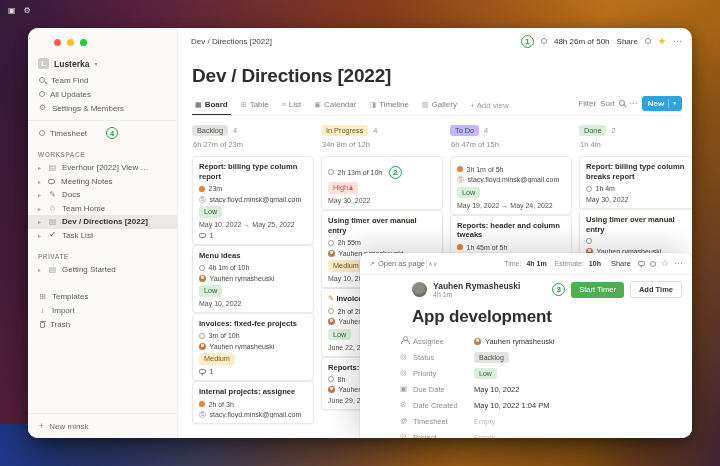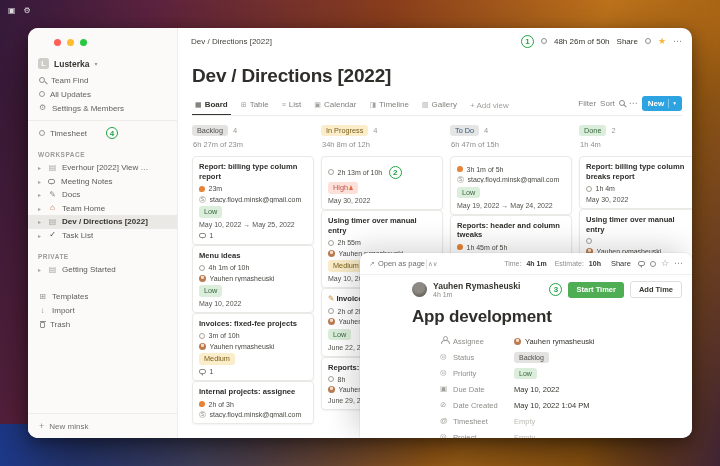--- a/index.html
+++ b/index.html
@@ -75,21 +75,21 @@
     font-family:inherit;font-size:8px;font-weight:600;padding:2.5px 6px;line-height:1.2}
   .nv-div{width:1px;height:9px;background:rgba(255,255,255,.4)}
   .nv-chev{font-size:5.5px}
   
   .board{display:flex;gap:7px;padding:9px 4px 0 14px;align-items:flex-start}
   .col{width:122px;flex:none}
   .col-head{display:flex;align-items:center;gap:5px;margin-bottom:4px}
   .badge{font-size:7.3px;padding:1px 5px;border-radius:3px;line-height:1.3}
   .b-gray{background:#e3e2e0;color:#51504b}
   .b-yel{background:#fbedc9;color:#7a5f1c}
-  .b-blue{background:#e5e5e5;color:#30557a}
+  .b-blue{background:#c4b5fd;color:#30557a}
   .b-grn{background:#dbeddb;color:#39693f}
   .b-red{background:#fde0d9;color:#c4564d}
   .col-count{font-size:7.5px;color:#9a9995}
   .col-sum{font-size:7.5px;color:#8f8e8a;margin:0 1px 7px}
   .card{background:#fff;border:1px solid #ebe9e6;border-radius:4px;box-shadow:0 1px 2px rgba(15,15,15,.05);
     padding:5px 6px;}
   .c-title{font-size:7.6px;font-weight:600;color:#2f2e2b;line-height:1.3;margin-bottom:2px}
   .c-row{display:flex;align-items:center;gap:3.5px;margin-top:3.5px;font-size:7px;color:#4a4944}
   .c-row .ico-ring{border-color:#a5a29c}
   .av{width:7px;height:7px;border-radius:50%;display:inline-flex;align-items:center;justify-content:center;font-size:4.5px;flex:none}
@@ -112,24 +112,24 @@
   .m-lab{font-size:7px;color:#908e8a}
   .m-val{font-size:7px;font-weight:700;color:#37352f;margin-right:3px}
   .m-share{font-size:7.5px;color:#37352f;margin:0 2px}
   .m-star{font-size:9px;color:#8f8e8a;line-height:1}
   .m-user{display:flex;align-items:center;padding:6px 10px 0 52px}
   .m-av{width:15px;height:15px;border-radius:50%;flex:none;background:radial-gradient(circle at 45% 35%, #8d8option 0, #6b6862 0 45%, #3f3d39 100%);background:radial-gradient(circle at 45% 35%, #8d8a83 0 40%, #45423d 100%)}
   .m-uinfo{margin-left:6px}
   .m-uname{font-size:8.5px;font-weight:700;color:#37352f;line-height:1.2}
   .m-utime{font-size:7px;color:#8f8e8a}
   .m-actions{margin-left:auto;display:flex;align-items:center;gap:6px}
-  .btn-start{background:#4fae54;color:#fff;border:none;border-radius:3px;font-family:inherit;font-size:7.5px;font-weight:700;padding:3.5px 8px}
+  .btn-start{background:#4fae54;color:#fff;border:none;border-radius:3px;font-family:inherit;font-size:7.5px;font-weight:400;padding:3.5px 8px}
   .btn-add{background:#fff;color:#37352f;border:1px solid #e0dedb;border-radius:3px;font-family:inherit;font-size:7.5px;font-weight:600;padding:3px 8px}
   .m-title{margin:9px 0 6px 52px;font-size:17px;font-weight:800;color:#2f2e2b;letter-spacing:-.2px}
-  .props{margin-left:80px}
+  .props{margin-left:40px}
   .prow{display:flex;align-items:center;height:16px;font-size:7.5px}
   .p-ico{width:13px;color:#a09e99;font-size:7.5px;flex:none;line-height:1}
   .p-lab{width:61px;color:#8f8e8a;flex:none}
   .p-val{color:#37352f;display:flex;align-items:center;gap:4px}
   .p-val .badge{font-size:7px}
   .p-empty{color:#bcbab4}
   .pp{position:relative;width:8px;height:8px;display:inline-block}
   .pp::before{content:"";position:absolute;top:0;left:2.5px;width:3px;height:3px;border:1px solid #a09e99;border-radius:50%}
   .pp::after{content:"";position:absolute;bottom:0;left:.5px;width:7px;height:3.5px;border:1px solid #a09e99;border-bottom:none;border-radius:4px 4px 0 0}
 </style>

